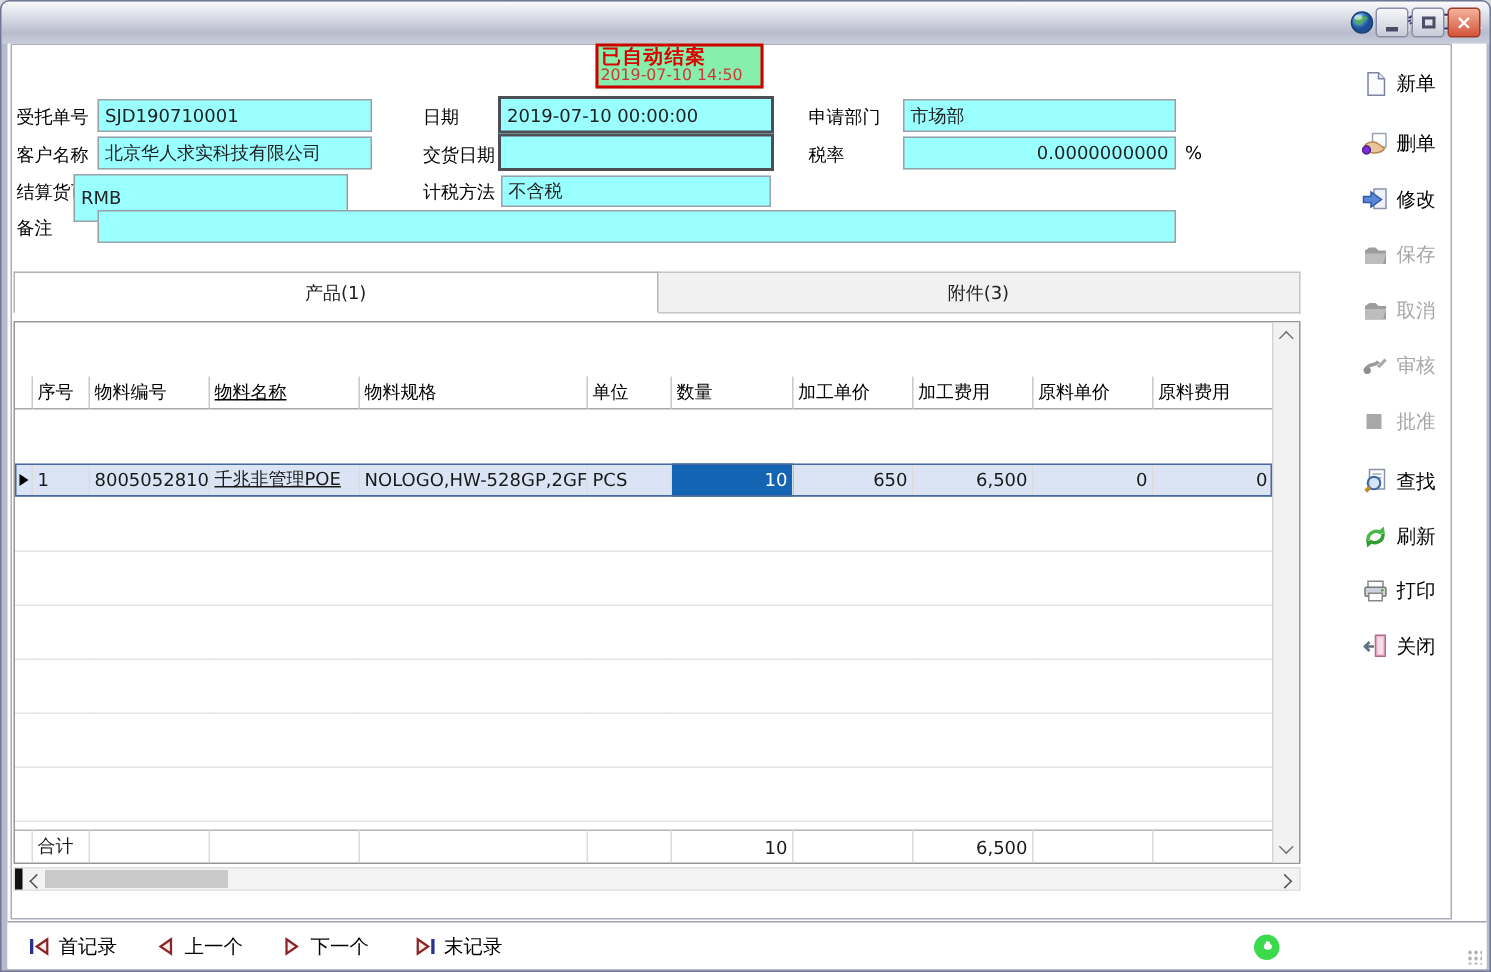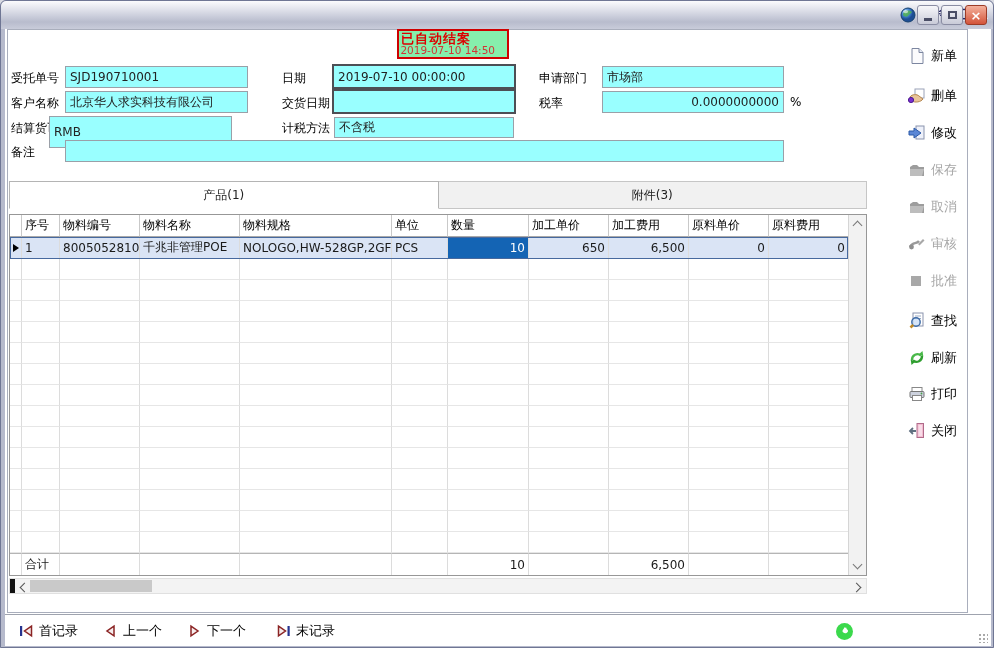--- a/index.html
+++ b/index.html
@@ -30,31 +30,31 @@
   .ffield.num{justify-content:flex-end;}
   .suffix{position:absolute;font-size:12px;color:#000;}
   
   .tabs{position:absolute;left:4px;top:152px;width:858px;height:28px;display:flex;}
   .tab{flex:1;display:flex;align-items:center;justify-content:center;font-size:12px;color:#222;box-sizing:border-box;}
   .tab.active{background:#fff;border:1px solid #b4b4b4;border-bottom:1px solid #fff;z-index:2;}
   .tab.inactive{background:#f1f1f1;border:1px solid #c6c6c6;border-left:none;}
   
   .grid{position:absolute;left:4px;top:185px;width:858px;height:362px;border:1px solid #979797;box-sizing:border-box;background:#fff;display:flex;}
   .gmain{flex:1;display:flex;flex-direction:column;overflow:hidden;}
-  .grow{display:flex;flex:1;min-height:0;}
+  .grow{display:flex;flex:1;min-height:0;margin-top:36px;}
   .grow.fixed{flex:none;height:22px;}
   .gcell{box-sizing:border-box;border-right:1px solid #dcdcdc;border-bottom:1px solid #e6e6e6;
     font-size:12px;display:flex;align-items:center;padding:0 3px;white-space:nowrap;overflow:hidden;color:#1a1a1a;}
   .ghead .gcell{border-right:1px solid #c9c9c9;border-bottom:1px solid #a9a9a9;color:#000;}
   .gtotal .gcell{border-top:1px solid #b5b5b5;border-bottom:none;}
   .num{justify-content:flex-end;}
   .col-ind{width:12px;flex:none;padding:0;justify-content:center;}
   .col-seq{width:38px;flex:none;}
   .col-code{width:80px;flex:none;}
-  .col-name{width:100px;flex:none;}
+  .col-name{width:100px;flex:none;text-decoration:underline;}
   .col-spec{width:152px;flex:none;}
   .col-unit{width:56px;flex:none;}
   .col-qty{width:81px;flex:none;}
   .col-price{width:80px;flex:none;}
   .col-fee{width:80px;flex:none;}
   .col-rp{width:80px;flex:none;}
   .col-rf{width:80px;flex:none;}
   .grow.selected{background:#dae4f5;outline:1px solid #47699e;outline-offset:-1px;}
   .grow.selected .gcell{border-bottom:1px solid #47699e;}
   .cell-selected{background:#1464b4;color:#fff !important;}

